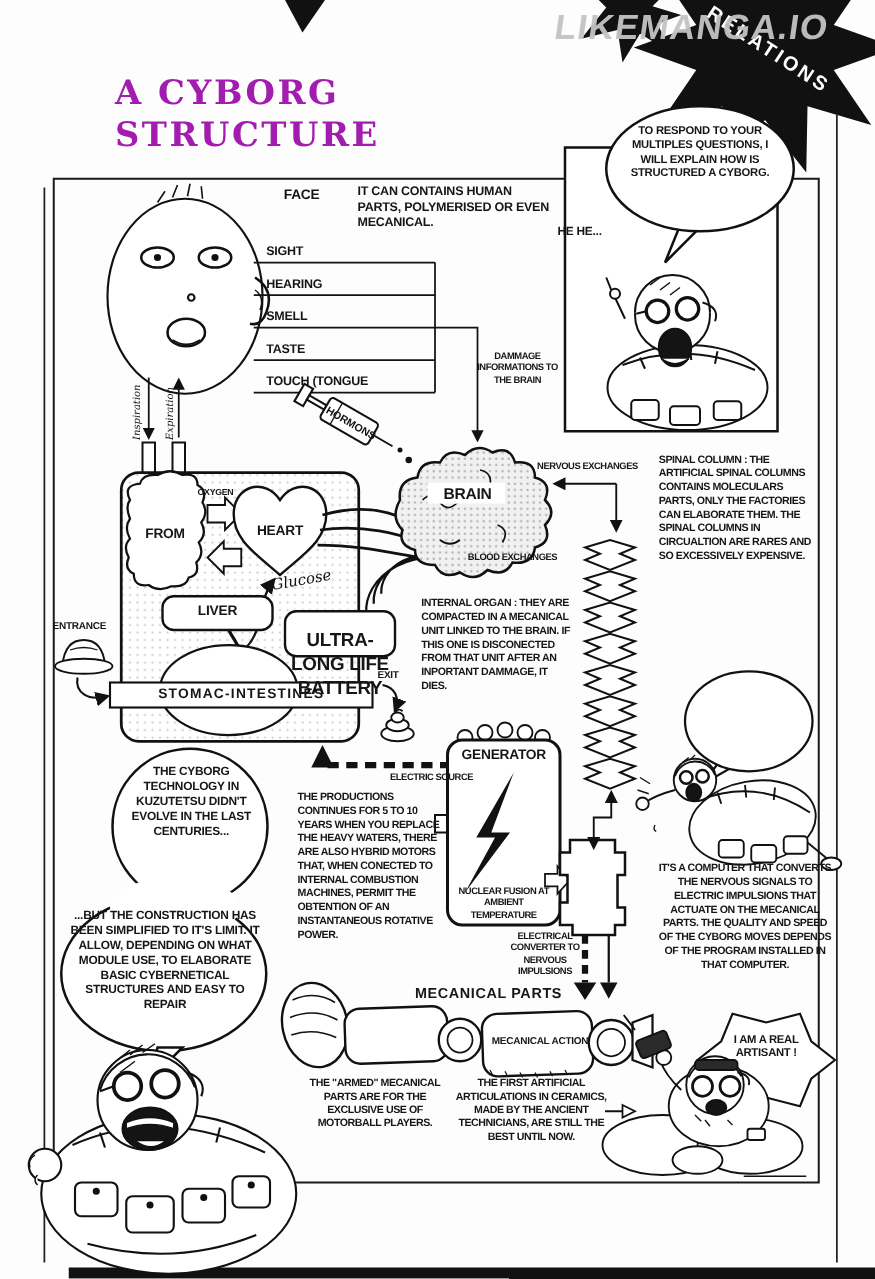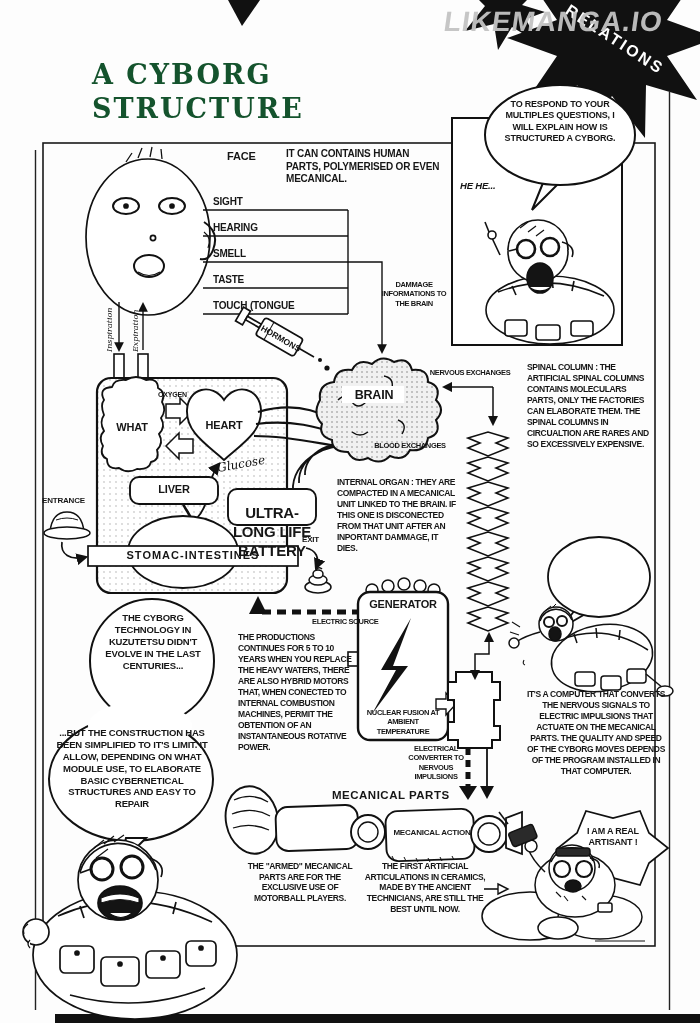--- a/index.html
+++ b/index.html
@@ -1,21 +1,21 @@
 <!DOCTYPE html>
 <html><head>
 <meta charset="utf-8">
 <style>
   html,body{margin:0;padding:0;background:#fff;}
   #page{position:relative;width:700px;height:1023px;background:#fdfdfd;overflow:hidden;
         font-family:"Liberation Sans",sans-serif;}
   .t{position:absolute;font-weight:bold;color:#161616;line-height:1.25;letter-spacing:-0.2px;}
   .c{text-align:center;}
   .s{letter-spacing:-0.35px;}
-  .title{font-family:"DejaVu Serif",serif;font-weight:bold;letter-spacing:2px;color:#14532d;}
+  .title{font-family:"DejaVu Serif",serif;font-weight:bold;letter-spacing:2px;color:#a21caf;}
   .wm{font-weight:900;color:#c4c4c4;letter-spacing:1px;transform:skewX(-8deg);opacity:.95;z-index:6;}
   svg text{font-family:"Liberation Sans",sans-serif;}
   .hand{font-family:"DejaVu Serif",serif;font-style:italic;font-weight:normal;}
   .lbl{z-index:5;}
 </style>
 </head>
 <body>
 
 <div id="page">
 
@@ -315,37 +315,37 @@
     <path d="M109,913 q12,9 23,0" fill="#fff" stroke-width="1.2"></path>
   </g>
 </svg>
 
 <div class="t wm lbl" style="left:444px;top:4px;width:256px;font-size:28px;">LIKEMANGA.IO</div>
 
 <div class="t title lbl" style="left:92px;top:58px;width:340px;font-size:27px;">A CYBORG STRUCTURE</div>
 
 <div class="t c lbl" style="left:494px;top:99px;width:132px;font-size:9px;">TO RESPOND TO YOUR MULTIPLES QUESTIONS, I WILL EXPLAIN HOW IS STRUCTURED A CYBORG.</div>
 
-<div class="t lbl" style="left:460px;top:180px;width:60px;font-size:9.5px;font-style:italic;">HE HE...</div>
+<div class="t lbl" style="left:446px;top:180px;width:60px;font-size:9.5px;">HE HE...</div>
 
 <div class="t lbl" style="left:227px;top:150px;width:50px;font-size:11px;">FACE</div>
 
 <div class="t lbl" style="left:286px;top:148px;width:158px;font-size:10px;">IT CAN CONTAINS HUMAN PARTS, POLYMERISED OR EVEN MECANICAL.</div>
 
 <div class="t lbl" style="left:213px;top:196px;width:130px;font-size:10px;">SIGHT</div>
 <div class="t lbl" style="left:213px;top:222px;width:130px;font-size:10px;">HEARING</div>
 <div class="t lbl" style="left:213px;top:248px;width:130px;font-size:10px;">SMELL</div>
 <div class="t lbl" style="left:213px;top:274px;width:130px;font-size:10px;">TASTE</div>
 <div class="t lbl" style="left:213px;top:300px;width:140px;font-size:10px;">TOUCH (TONGUE</div>
 
 <div class="t c s lbl" style="left:379px;top:280px;width:70px;font-size:7.5px;">DAMMAGE INFORMATIONS TO THE BRAIN</div>
 
 <div class="t lbl" style="left:158px;top:391px;width:44px;font-size:7px;">OXYGEN</div>
 
-<div class="t c lbl" style="left:105px;top:421px;width:54px;font-size:11px;">WHAT</div>
+<div class="t c lbl" style="left:105px;top:421px;width:54px;font-size:11px;">FROM</div>
 
 <div class="t c lbl" style="left:200px;top:419px;width:48px;font-size:11px;">HEART</div>
 
 <div class="t c lbl" style="left:132px;top:483px;width:84px;font-size:11px;">LIVER</div>
 
 <div class="t c lbl" style="left:231px;top:504px;width:82px;font-size:15px;">ULTRA-LONG LIFE BATTERY</div>
 
 <div class="t lbl" style="left:42px;top:496px;width:64px;font-size:8px;">ENTRANCE</div>
 
 <div class="t c lbl" style="left:90px;top:549px;width:206px;font-size:11px;letter-spacing:1px;">STOMAC-INTESTINES</div>

